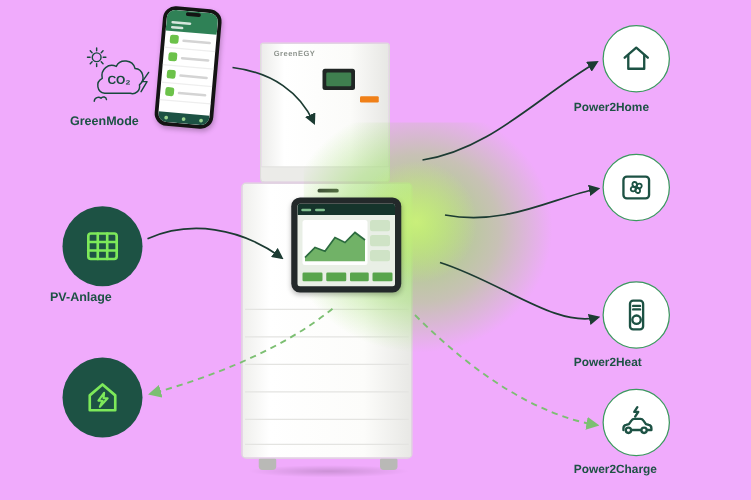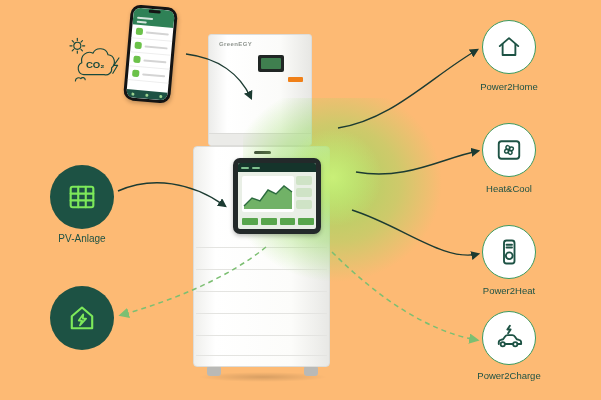--- a/index.html
+++ b/index.html
@@ -1,34 +1,34 @@
 <!DOCTYPE html>
 <html><head>
 <meta charset="utf-8">
 <style>
   *{box-sizing:border-box;margin:0;padding:0}
   html,body{background:#fff}
   body{font-family:"Liberation Sans",sans-serif;}
-  #stage{position:relative;width:601px;height:400px;background:#fdba74;overflow:hidden}
+  #stage{position:relative;width:601px;height:400px;background:#f0abfc;overflow:hidden}
   .abs{position:absolute}
 
   
   .lnode{position:absolute;width:64px;height:64px;border-radius:50%;background:#1d5244;
          display:flex;align-items:center;justify-content:center;z-index:6}
   .lnode svg{width:34px;height:34px}
   .ic-bright{stroke:#7de95a;fill:none;stroke-width:1.5;stroke-linecap:round;stroke-linejoin:round}
 
   
   .rnode{position:absolute;width:54px;height:54px;border-radius:50%;background:#fff;
          border:1.6px solid #3c9a5f;display:flex;align-items:center;justify-content:center;z-index:6}
   .rnode svg{width:30px;height:30px}
   .ic-dark{stroke:#1d5244;fill:none;stroke-width:1.5;stroke-linecap:round;stroke-linejoin:round}
 
   
-  .lbl{position:absolute;color:#1d5244;font-weight:normal;font-size:10px;text-align:center;z-index:6;line-height:11px}
+  .lbl{position:absolute;color:#1d5244;font-weight:bold;font-size:10px;text-align:left;z-index:6;line-height:11px}
   .lbl.small{font-size:9.5px}
 
   
   #inverter{left:208px;top:34px;width:104px;height:112px;z-index:2;
             background:linear-gradient(90deg,#ececea,#ffffff 18%,#fbfbf9 70%,#e7e7e4);
             border:1px solid #dddDDa;border-radius:3px}
   #inverter .vent{position:absolute;left:0;bottom:0;width:100%;height:12px;background:#ebebe8;border-top:1px solid #dcdcd9;border-radius:0 0 3px 3px}
   #inv-brand{position:absolute;left:10px;top:6px;font-size:6px;color:#8e948e;letter-spacing:.4px;font-weight:bold}
   #inv-display{position:absolute;left:49px;top:20px;width:26px;height:17px;background:#202624;border-radius:2px;padding:3px}
   #inv-display .glass{width:100%;height:100%;background:#3f7f4f;border-radius:1px}
@@ -180,20 +180,21 @@
       <line x1="5" y1="7" x2="7.3" y2="9.3"></line>
         <line x1="18.7" y1="20.7" x2="21" y2="23"></line>
       <line x1="5" y1="23" x2="7.3" y2="20.7"></line>
         <line x1="18.7" y1="9.3" x2="21" y2="7"></line>
       <path d="M23 60 C 13.5 59, 11 46, 20 41.5 C 17.5 30, 28 22, 37.5 26.5 C 42 16.5, 58 17.5, 61 29 C 71 29.5, 74.5 43, 66.5 49.5 C 68 57, 61 62, 55 60 Z"></path>
       <polyline points="78,34 70,45.5 76,45.5 68.5,58"></polyline>
       <path d="M10 70 c0-4.5 5.5-6.5 8.5-3.8 c1.8-2.8 6.8-1.6 6.8 1.8"></path>
     </g>
     <text x="41" y="49" text-anchor="middle" font-size="15" font-weight="bold" fill="#17493c">CO₂</text>
   </svg>
+  <div class="lbl" style="left:56px;top:92px;width:95px">GreenMode</div>
 
   <div class="lnode" style="left:50px;top:165px">
     <svg viewBox="0 0 24 24">
       <g class="ic-bright">
         <rect x="4" y="4.8" width="16" height="14.4" rx="1.4"></rect>
         <line x1="9.33" y1="4.8" x2="9.33" y2="19.2"></line>
           <line x1="14.66" y1="4.8" x2="14.66" y2="19.2"></line>
         <line x1="4" y1="9.6" x2="20" y2="9.6"></line>
           <line x1="4" y1="14.4" x2="20" y2="14.4"></line>
       </g>
@@ -228,21 +229,20 @@
         <rect x="3.8" y="5" width="16.4" height="14" rx="2.2"></rect>
         <g stroke-width="1.2">
           <path d="M12 12 C12 8.8 15.8 9 15.5 11.1 C15.3 12.7 13.3 13 12 12 Z"></path>
           <path transform="rotate(90 12 12)" d="M12 12 C12 8.8 15.8 9 15.5 11.1 C15.3 12.7 13.3 13 12 12 Z"></path>
           <path transform="rotate(180 12 12)" d="M12 12 C12 8.8 15.8 9 15.5 11.1 C15.3 12.7 13.3 13 12 12 Z"></path>
           <path transform="rotate(270 12 12)" d="M12 12 C12 8.8 15.8 9 15.5 11.1 C15.3 12.7 13.3 13 12 12 Z"></path>
         </g>
       </g>
     </svg>
   </div>
-  <div class="lbl small" style="left:459px;top:183px;width:100px">Heat&amp;Cool</div>
 
   <div class="rnode" style="left:482px;top:225px">
     <svg viewBox="0 0 24 24">
       <g class="ic-dark">
         <rect x="8" y="2.8" width="8.4" height="18.4" rx="2"></rect>
         <line x1="10" y1="6.2" x2="14.4" y2="6.2"></line>
         <line x1="10" y1="8.4" x2="14.4" y2="8.4"></line>
         <circle cx="12.2" cy="15" r="2.7"></circle>
       </g>
     </svg>

